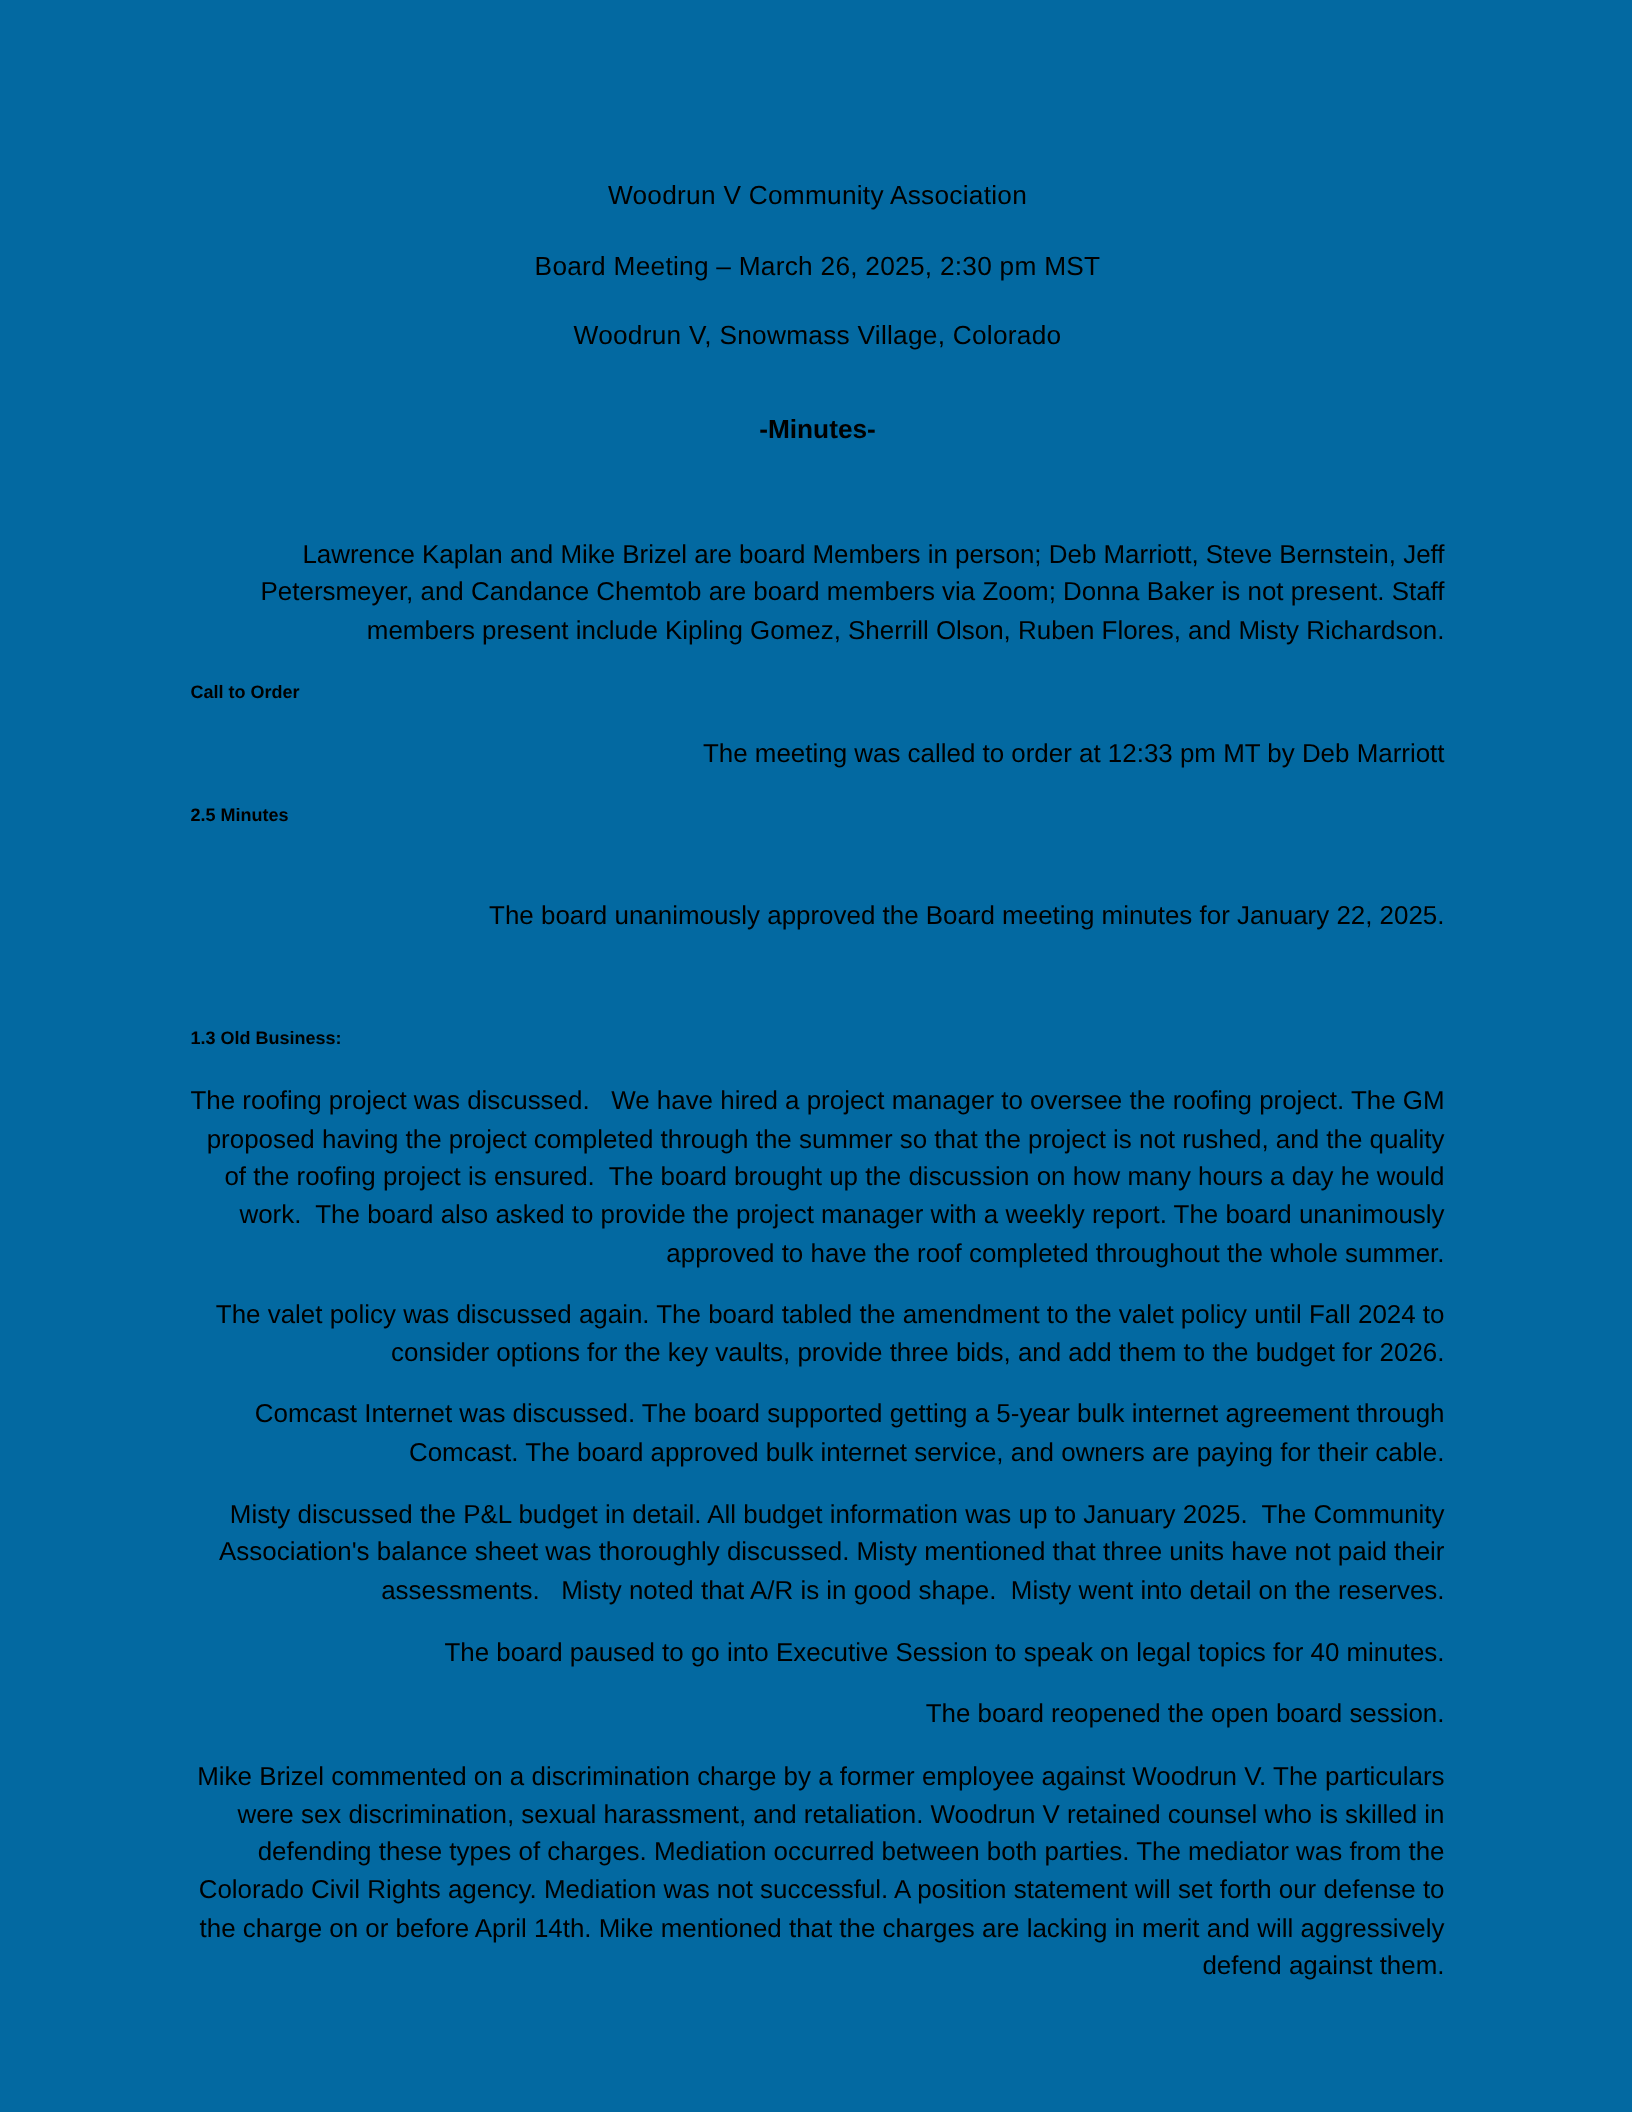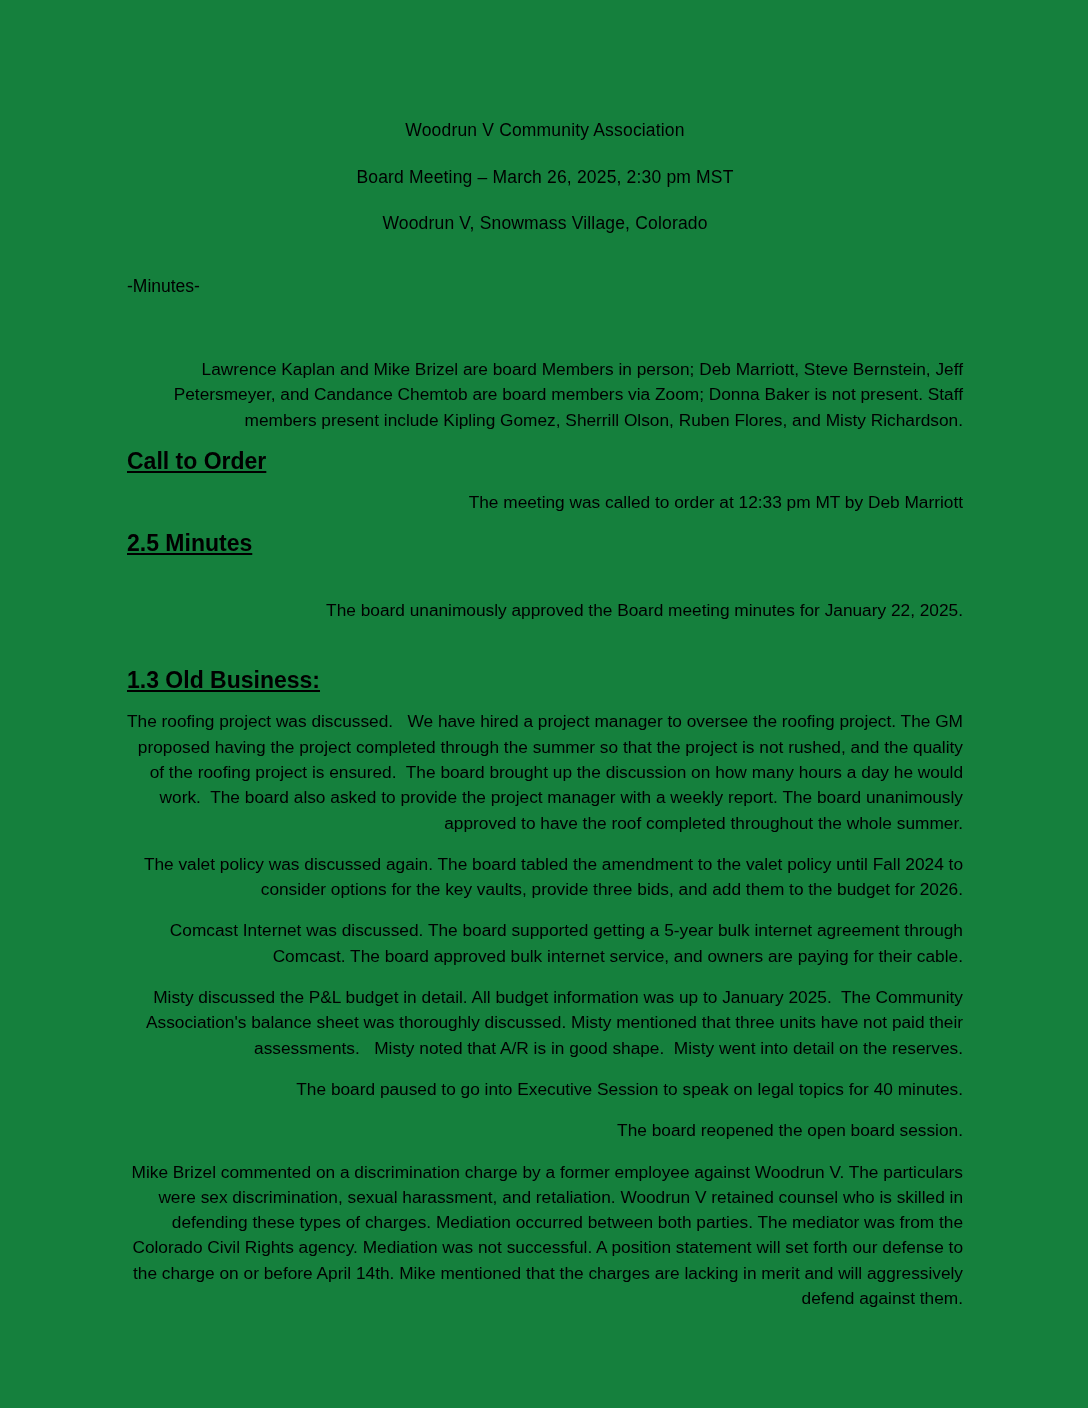--- a/index.html
+++ b/index.html
@@ -11,21 +11,21 @@
     width: 1088px;
     height: 1408px;
     font-family: "Liberation Sans", sans-serif;
     color: #000000;
     -webkit-font-smoothing: antialiased;
   }
   .page {
     position: relative;
     width: 1088px;
     height: 1408px;
-    background: #15803d;
+    background: #0369a1;
     box-sizing: border-box;
     padding: 0;
     overflow: hidden;
   }
   .content {
     position: absolute;
     left: 127px;
     top: 0;
     width: 836px;
   }
@@ -34,41 +34,42 @@
     padding-top: 122px;
   }
   .title-line {
     text-align: center;
     font-size: 17.5px;
     line-height: 1.0;
     margin: 0 0 29px 0;
     letter-spacing: 0.01em;
   }
   .minutes-line {
+    text-align: center;
     font-size: 17.5px;
     line-height: 1.0;
     margin: 45px 0 0 0;
+    font-weight: bold;
   }
   
   .body-block {
     margin-top: 62px;
   }
   p.para {
     font-size: 17.3px;
     line-height: 25.3px;
     margin: 0 0 16px 0;
     text-align: right;
     white-space: pre-wrap;
   }
   h2.heading {
-    font-size: 23px;
+    font-size: 12px;
     line-height: 25.3px;
     font-weight: bold;
-    margin: 4px 0 16px 0;
-    text-decoration: underline;
+    margin: 16px 0 16px 0;
   }
   .spacer-line {
     height: 25px;
   }
 </style>
 </head>
 <body>
 
 <div class="page">
   <div class="content">

